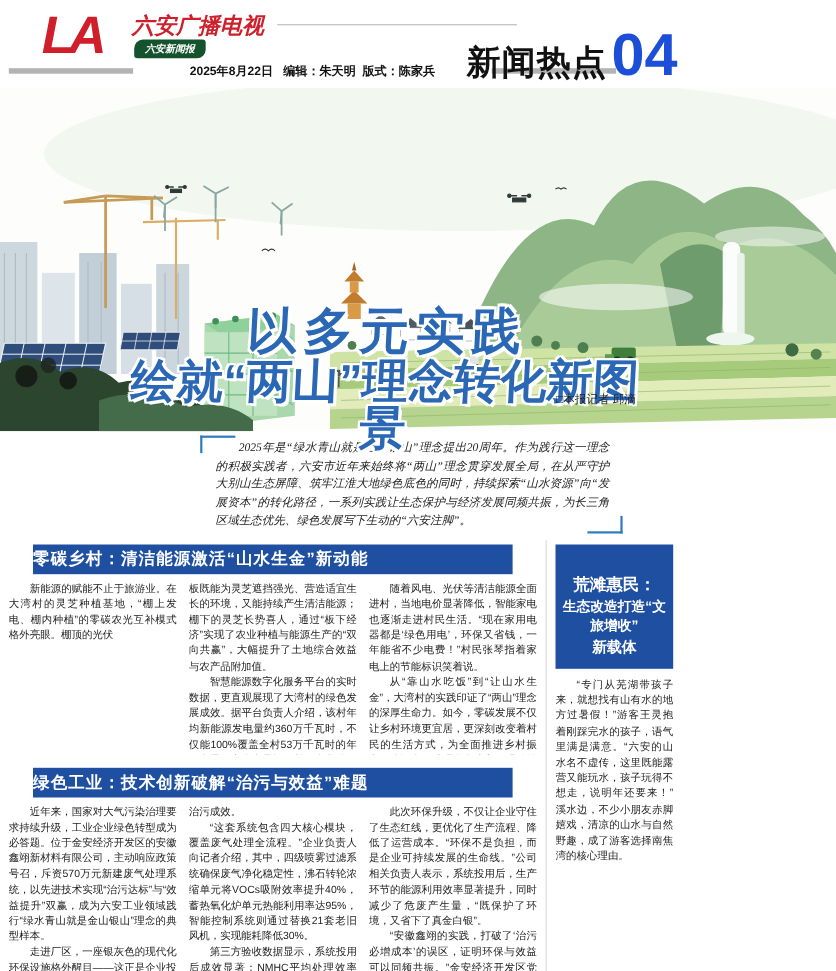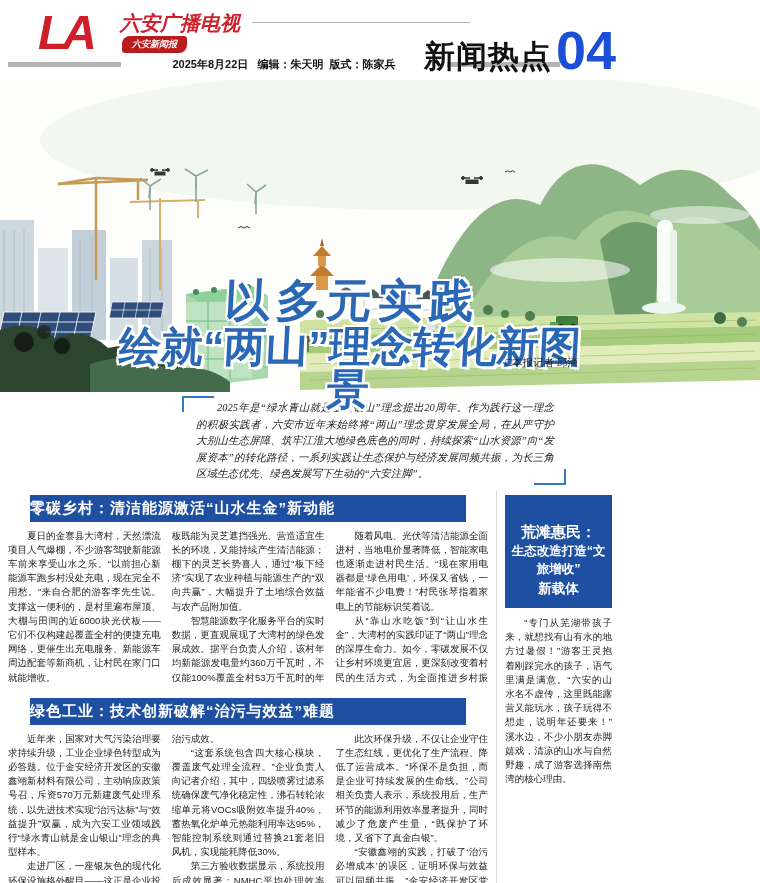--- a/index.html
+++ b/index.html
@@ -7,21 +7,21 @@
        font-family:"Liberation Sans","DejaVu Sans",sans-serif;color:#1a1a1a;}
   .page{width:620px;height:883px;position:relative;background:#fff;}
 
   
   .masthead{position:relative;height:80px;}
   .logo-la{position:absolute;left:38px;top:4px;font-size:48px;font-weight:900;
            font-style:italic;color:#ce1f2b;letter-spacing:-5px;line-height:58px;}
   .brand{position:absolute;left:120px;top:10px;font-size:20px;font-weight:bold;
          font-style:italic;color:#ce1f2b;font-family:"Liberation Serif","DejaVu Serif",serif;}
   .brand-line{position:absolute;left:252px;top:22px;width:218px;height:1px;background:#b9b9b9;}
-  .brand-sub{position:absolute;left:122px;top:36px;background:#b91c1c;color:#fff;
+  .brand-sub{position:absolute;left:122px;top:36px;background:#14532d;color:#fff;
              font-size:9px;font-weight:bold;font-style:italic;padding:2px 10px;
              border-radius:8px 3px 8px 3px;font-family:Liberation Mono, monospace;}
   .dateline{position:absolute;left:8px;top:57px;width:552px;display:flex;align-items:center;gap:41px;}
   .dateline .bar{height:5px;background:#b3b3b3;flex:1;}
   .dateline .bar.l{max-width:208px;}
   .dateline .bar.r{max-width:198px;}
   .dateline .txt{font-size:11px;font-weight:bold;color:#111;white-space:nowrap;padding:0 10px;}
   .page-label{position:absolute;right:68px;top:36px;font-size:31px;font-weight:900;
               color:#111;letter-spacing:1px;}
   .page-num{position:absolute;right:4px;top:22px;font-size:54px;font-weight:800;
@@ -323,21 +323,20 @@
     <p class="intro-text">2025年是“绿水青山就是金山银山”理念提出20周年。作为践行这一理念的积极实践者，六安市近年来始终将“两山”理念贯穿发展全局，在从严守护大别山生态屏障、筑牢江淮大地绿色底色的同时，持续探索“山水资源”向“发展资本”的转化路径，一系列实践让生态保护与经济发展同频共振，为长三角区域生态优先、绿色发展写下生动的“六安注脚”。</p>
   </div>
 
   <div class="content">
     <div class="main-col">
 
       <div class="sec1">
         <div class="sec-bar">零碳乡村：清洁能源激活“山水生金”新动能</div>
         <div class="cols3">
           <div class="col">
-            <p class="body-p">夏日的金寨县大湾村，天然漂流项目人气爆棚，不少游客驾驶新能源车前来享受山水之乐。“以前担心新能源车跑乡村没处充电，现在完全不用愁。”来自合肥的游客李先生说。支撑这一便利的，是村里遍布屋顶、大棚与田间的近6000块光伏板——它们不仅构建起覆盖全村的便捷充电网络，更催生出充电服务、新能源车周边配套等新商机，让村民在家门口就能增收。</p>
             <p class="body-p">新能源的赋能不止于旅游业。在大湾村的灵芝种植基地，“棚上发电、棚内种植”的零碳农光互补模式格外亮眼。棚顶的光伏</p>
           </div>
           <div class="col">
             <p class="body-p cont">板既能为灵芝遮挡强光、营造适宜生长的环境，又能持续产生清洁能源；棚下的灵芝长势喜人，通过“板下经济”实现了农业种植与能源生产的“双向共赢”，大幅提升了土地综合效益与农产品附加值。</p>
             <p class="body-p">智慧能源数字化服务平台的实时数据，更直观展现了大湾村的绿色发展成效。据平台负责人介绍，该村年均新能源发电量约360万千瓦时，不仅能100%覆盖全村53万千瓦时的年用电量，富余电量还可并网出售给国家电网。仅2025年上半年，这笔“卖电收入”就为村集体带来56万元额外收益。</p>
           </div>
           <div class="col">
             <p class="body-p">随着风电、光伏等清洁能源全面进村，当地电价显著降低，智能家电也逐渐走进村民生活。“现在家用电器都是‘绿色用电’，环保又省钱，一年能省不少电费！”村民张琴指着家电上的节能标识笑着说。</p>
             <p class="body-p">从“靠山水吃饭”到“让山水生金”，大湾村的实践印证了“两山”理念的深厚生命力。如今，零碳发展不仅让乡村环境更宜居，更深刻改变着村民的生活方式，为全面推进乡村振兴、建设中国式现代化注入了强劲的绿色动能。</p>
           </div>

